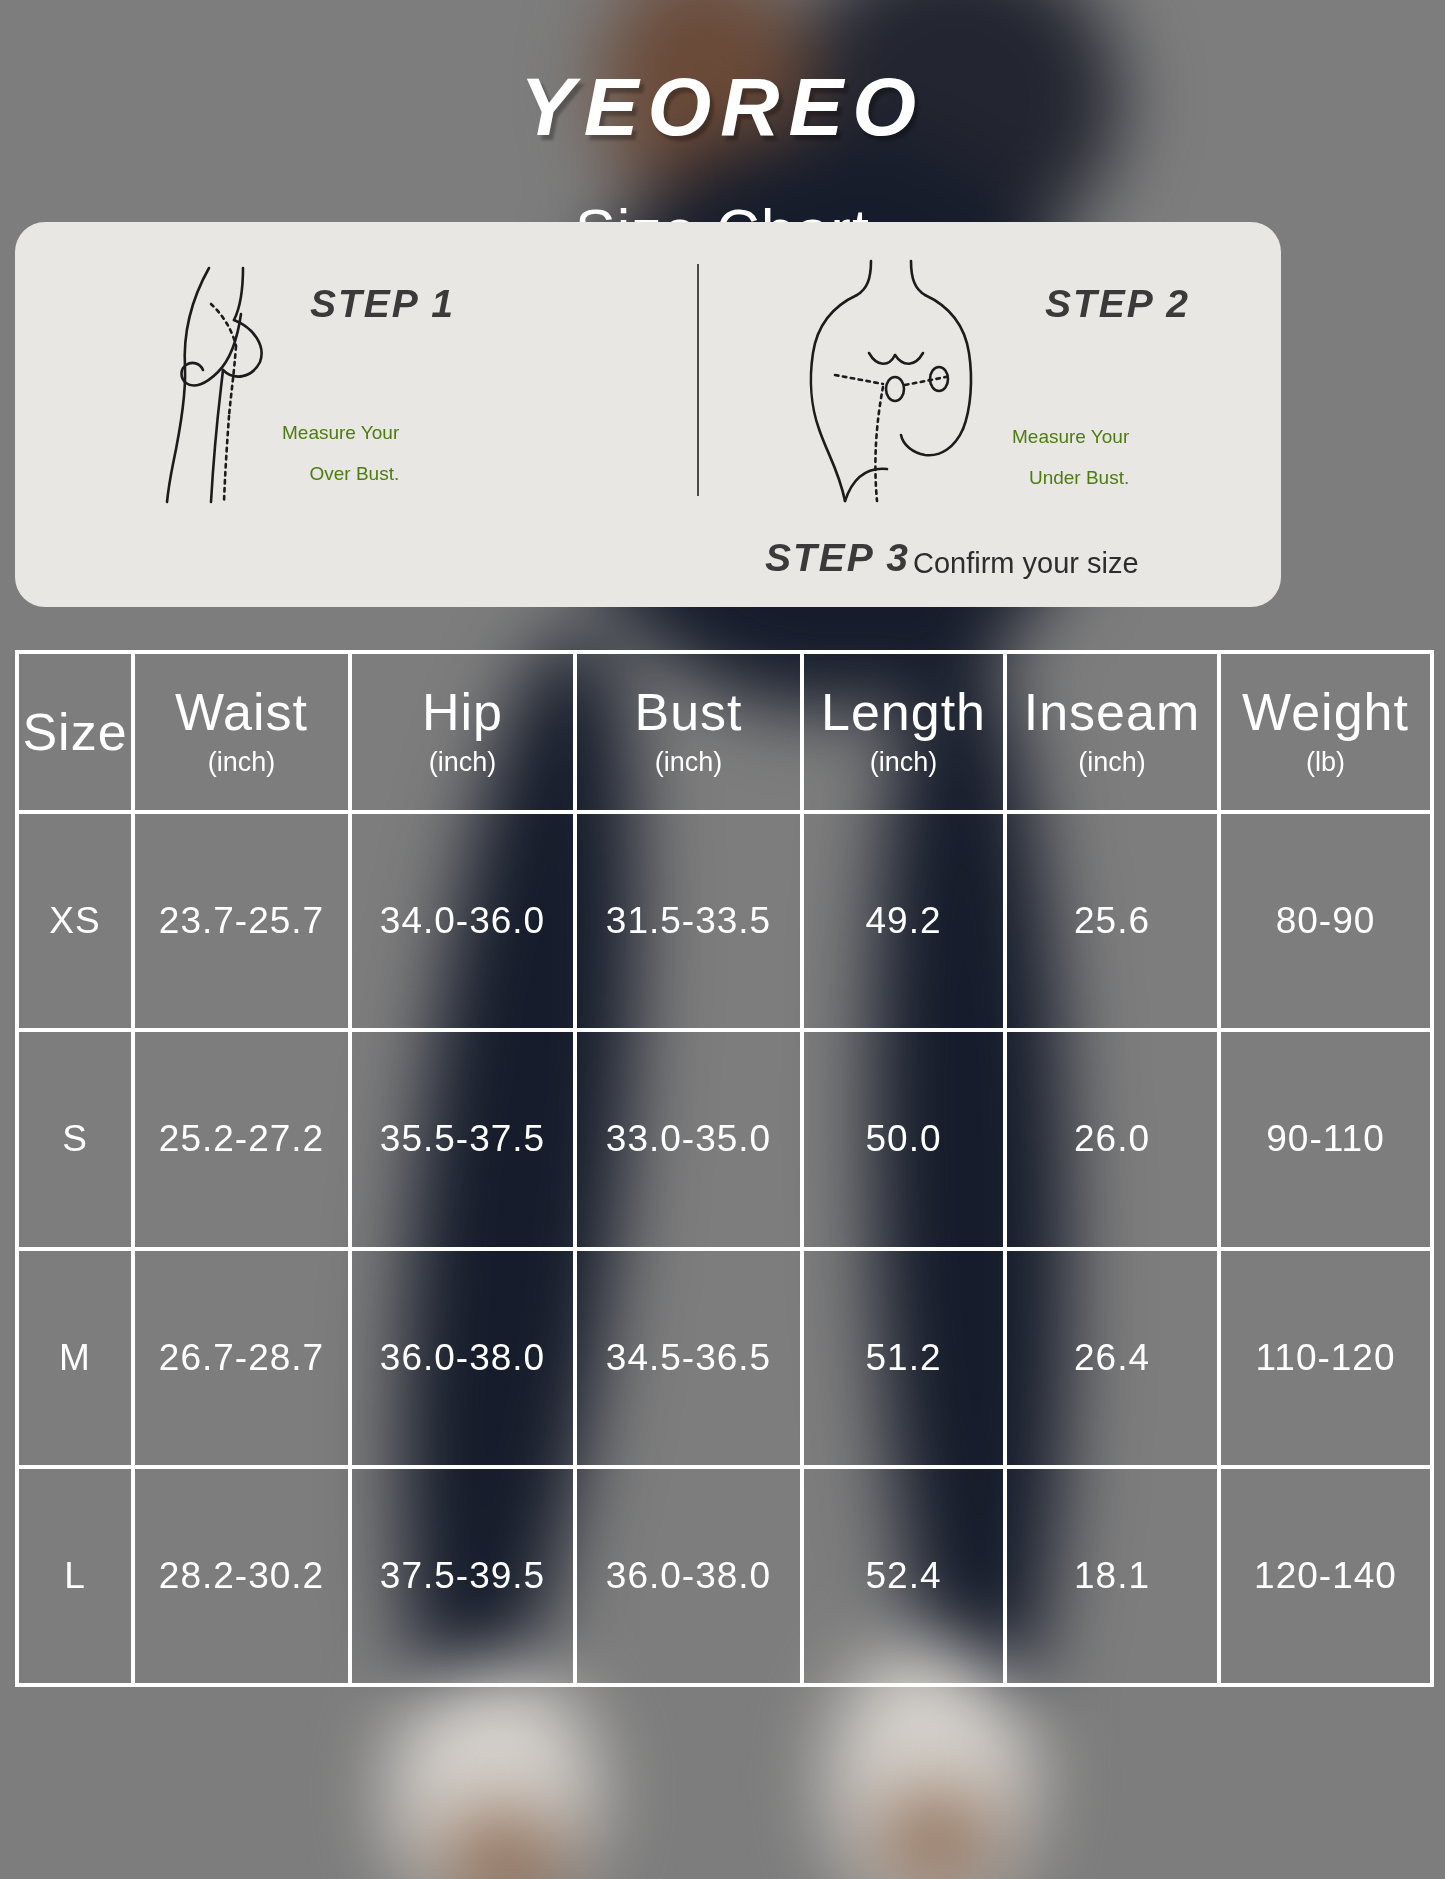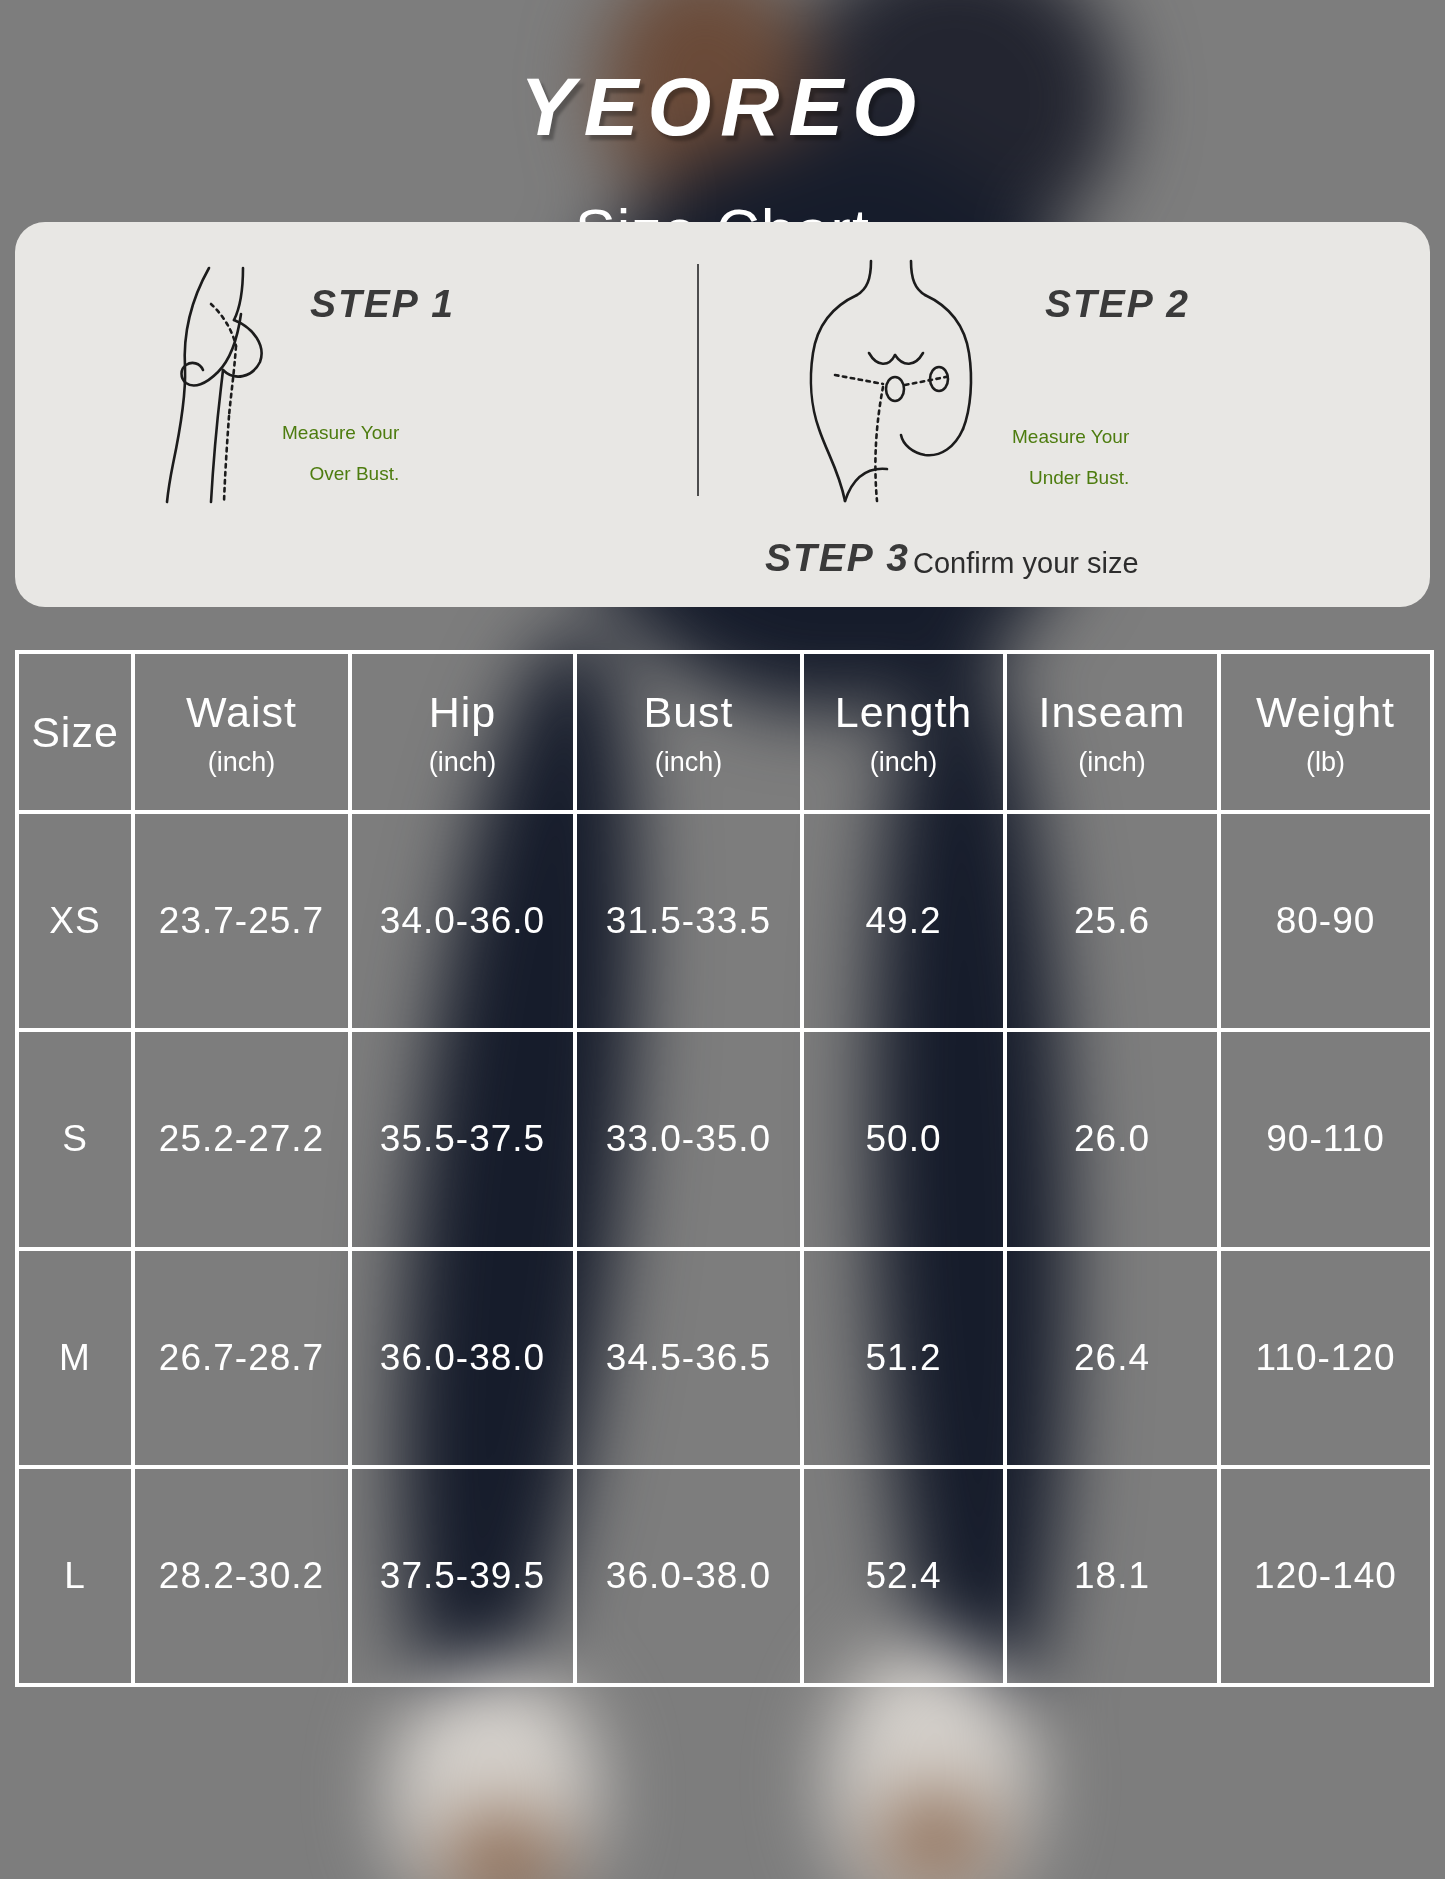--- a/index.html
+++ b/index.html
@@ -30,21 +30,21 @@
   }
   .brand {
     font-size:82px; font-weight:bold; font-style:italic;
     color:#ffffff; letter-spacing:9px;
     text-shadow:4px 5px 3px rgba(0,0,0,0.28);
   }
   .heading { font-size:61px; font-weight:normal; color:#ffffff; letter-spacing:1px; }
 
   
   .steps-panel {
-    position:absolute; left:15px; top:222px; width:1415px; height:385px;
+    position:absolute; left:15px; top:222px; width:1266px; height:385px;
     background:#e8e7e4; border-radius:30px; color:#3b3b3b;
   }
   .steps-panel .abs { position:absolute; }
   .step-label {
     font-size:39px; font-style:italic; font-weight:bold;
     color:#3a3a3a; letter-spacing:2px;
   }
   .step-desc { font-size:19px; line-height:41px; color:#4d7c0f;text-align:right; }
   .divider { left:682px; top:42px; width:2px; height:232px; background:#4d4d4d; }
   .fig svg { display:block; }
@@ -53,21 +53,21 @@
 
   
   table.size-table {
     position:absolute; left:15px; top:650px; width:1415px; height:1037px;
     border-collapse:collapse; table-layout:fixed;
     color:#ffffff; text-align:center;
   }
   .size-table th, .size-table td { border:4px solid #ffffff; padding:0; vertical-align:middle; }
   .size-table thead tr { height:160px; }
   .size-table tbody tr { height:175px; }
-  .hdr-label { display:block; font-size:43px; font-weight:normal; line-height:50px; letter-spacing:1px; }
+  .hdr-label { display:block; font-size:52px; font-weight:normal; line-height:50px; letter-spacing:1px; }
   .hdr-unit  { display:block; font-size:27px; font-weight:normal; margin-top:10px; }
   .size-table td { font-size:37px; letter-spacing:1px; font-weight:normal; }
 </style>
 </head>
 <body>
 
 <div class="bg-blur">
   <div class="bg-hair"></div>
   <div class="bg-hair-brown"></div>
   <div class="bg-torso"></div>

